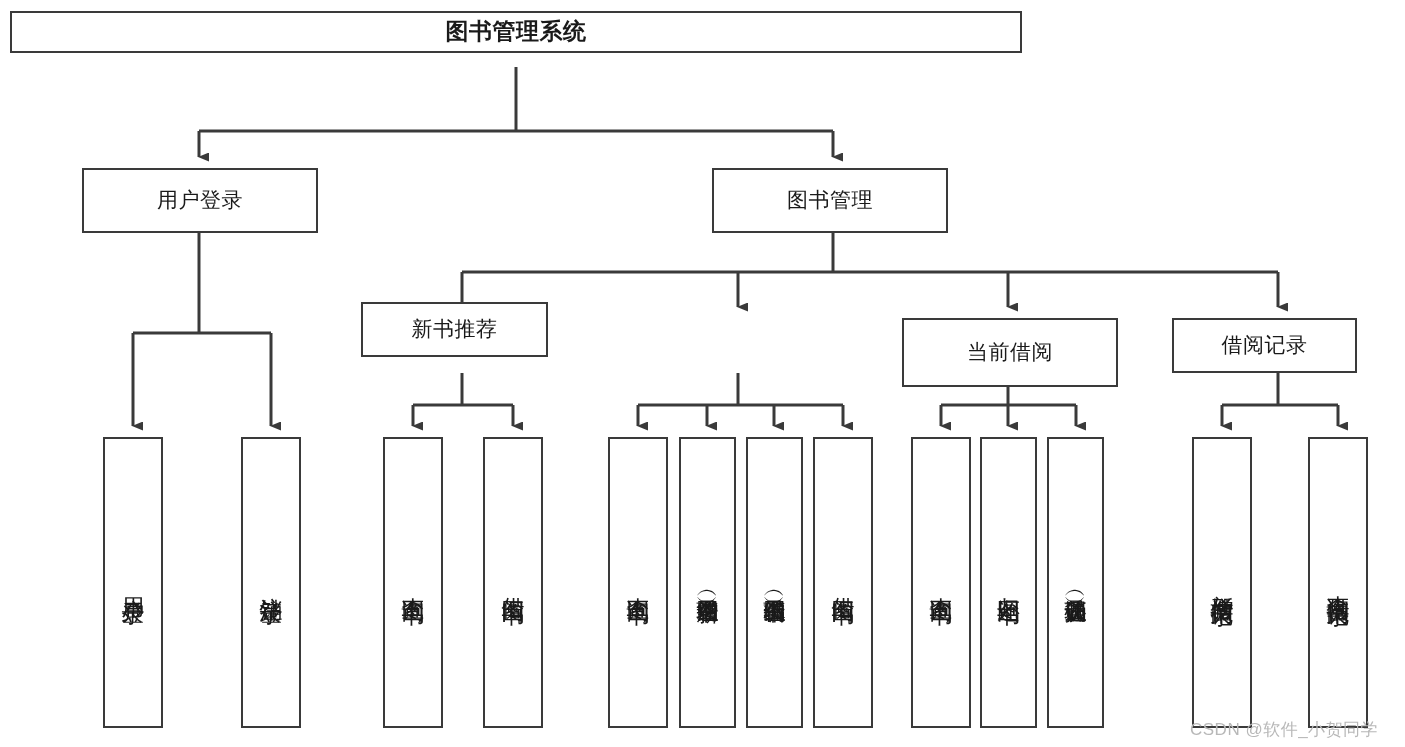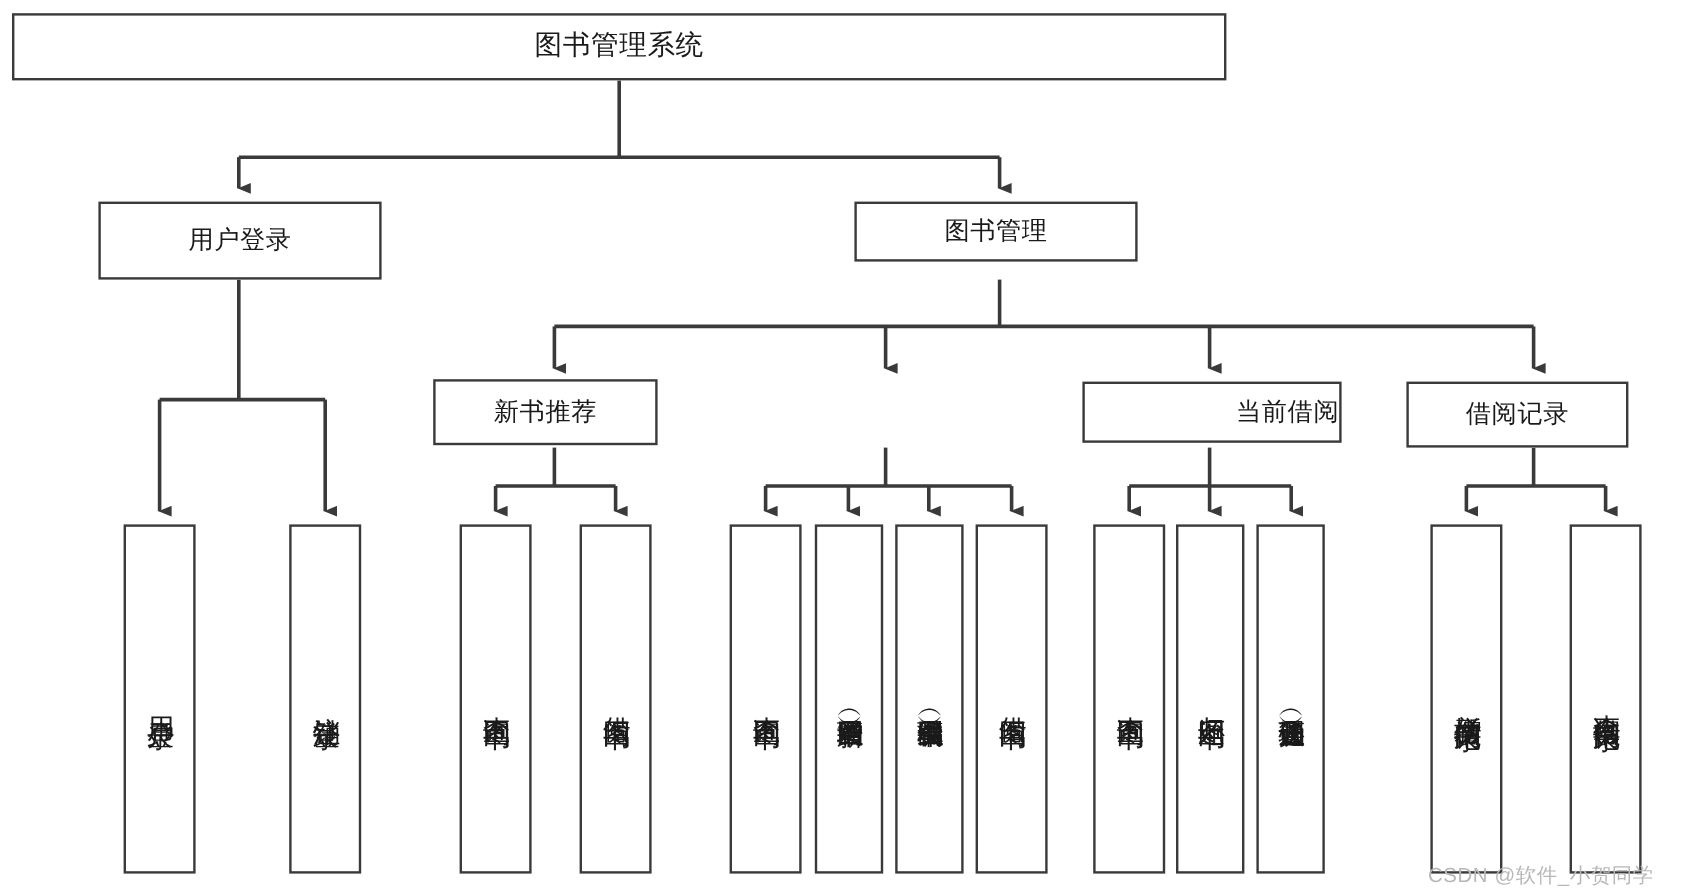--- a/index.html
+++ b/index.html
@@ -119,35 +119,35 @@
       <path d="M1008,405 L1008,426" marker-end="url(#arrowhead)"></path>
       <path d="M1076,405 L1076,426" marker-end="url(#arrowhead)"></path>
 
       <path d="M1278,373 L1278,405"></path>
       <path d="M1222,405 L1338,405"></path>
       <path d="M1222,405 L1222,426" marker-end="url(#arrowhead)"></path>
       <path d="M1338,405 L1338,426" marker-end="url(#arrowhead)"></path>
     </g>
   </svg>
 
-  <div class="node root" style="left:10px; top:11px; width:1012px; height:56px;">
+  <div class="node root" style="left:10px; top:11px; width:1012px; height:42px;font-weight:bold;">
     <span class="lbl">图书管理系统</span>
   </div>
 
   <div class="node lvl2" style="left:82px; top:168px; width:236px; height:65px;">
     <span class="lbl">用户登录</span>
   </div>
-  <div class="node lvl2" style="left:712px; top:168px; width:236px; height:50px;">
+  <div class="node lvl2" style="left:712px; top:168px; width:236px; height:65px;">
     <span class="lbl">图书管理</span>
   </div>
 
-  <div class="node lvl3" style="left:361px; top:316px; width:187px; height:55px;">
+  <div class="node lvl3" style="left:361px; top:302px; width:187px; height:55px;">
     <span class="lbl">新书推荐</span>
   </div>
-  <div class="node lvl3" style="left:902px; top:318px; width:216px; height:51px;justify-content:flex-end;">
+  <div class="node lvl3" style="left:902px; top:318px; width:216px; height:69px;">
     <span class="lbl">当前借阅</span>
   </div>
   <div class="node lvl3" style="left:1172px; top:318px; width:185px; height:55px;">
     <span class="lbl">借阅记录</span>
   </div>
 
   <div class="node leaf" style="left:103px; top:437px; width:60px; height:291px;">
     <span class="lbl">用户登录</span>
   </div>
   <div class="node leaf" style="left:241px; top:437px; width:60px; height:291px;">

